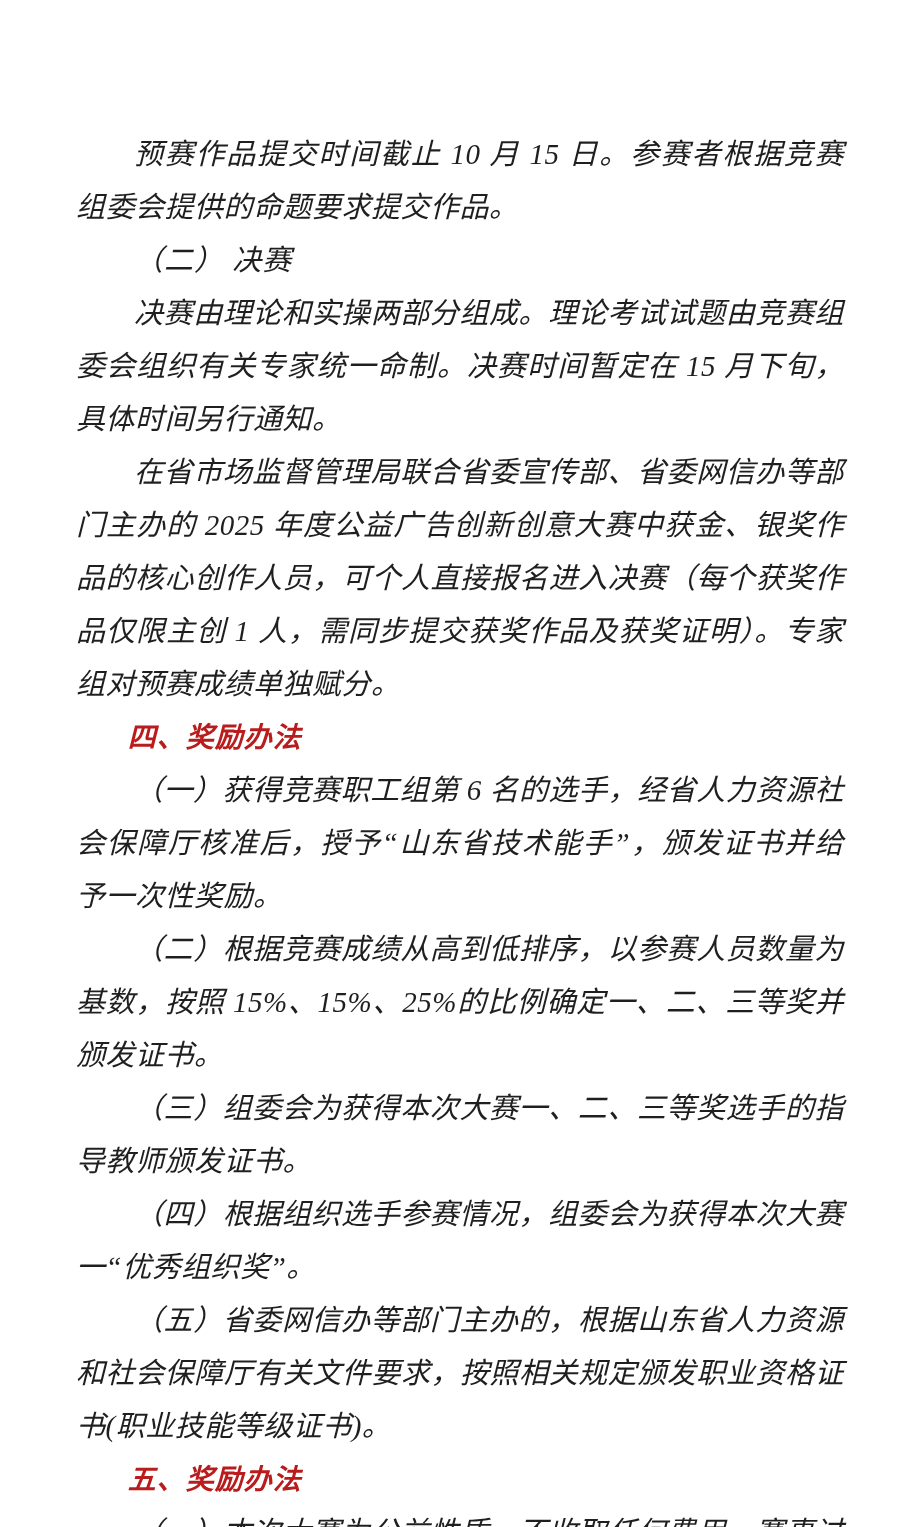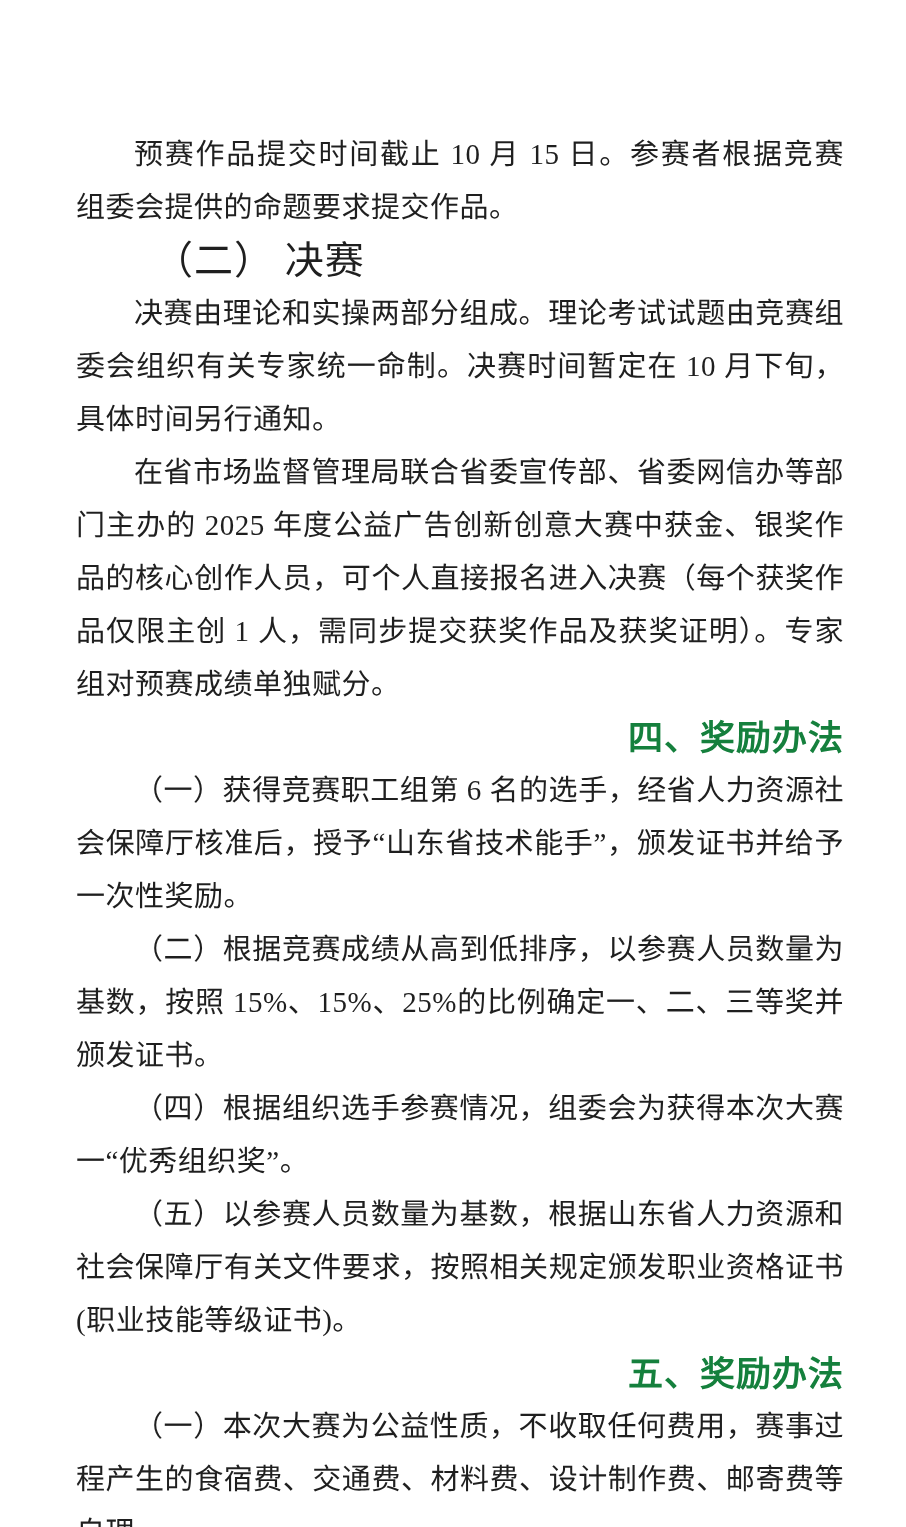--- a/index.html
+++ b/index.html
@@ -10,77 +10,78 @@
   .page {
     position: relative;
     width: 906px;
     height: 1527px;
     background: #ffffff;
     overflow: hidden;
     font-family: "Liberation Serif", "DejaVu Serif", serif;
     color: #1f1f1f;
     box-sizing: border-box;
     padding: 128px 62px 0 76px;
+    font-style: italic;
   }
   .doc-body {
     width: 768px;
   }
   .para {
     margin: 0;
     font-size: 29px;
     line-height: 53px;
     text-align: justify;
     text-indent: 2em;
     letter-spacing: 0.5px;
     word-break: break-all;
   }
   .heading-kai {
     margin: 0;
-    font-size: 39px;
+    font-size: 29px;
     line-height: 53px;
     text-indent: 2em;
     font-weight: 400;
     letter-spacing: 1px;
   }
   .heading-bold {
     margin: 0;
     font-family: "Liberation Sans", "DejaVu Sans", sans-serif;
-    font-size: 35px;
+    font-size: 28px;
     line-height: 53px;
     text-indent: 1.85em;
     font-weight: 700;
     letter-spacing: 1px;
-    color: #15803d;
-    text-align: right;
+    color: #b91c1c;
   }
 </style>
 </head>
 <body>
 
 <div class="page">
   <div class="doc-body">
 
     <p class="para">预赛作品提交时间截止 10 月 15 日。参赛者根据竞赛组委会提供的命题要求提交作品。</p>
 
     <p class="heading-kai">（二） 决赛</p>
 
-    <p class="para">决赛由理论和实操两部分组成。理论考试试题由竞赛组委会组织有关专家统一命制。决赛时间暂定在 10 月下旬，具体时间另行通知。</p>
+    <p class="para">决赛由理论和实操两部分组成。理论考试试题由竞赛组委会组织有关专家统一命制。决赛时间暂定在 15 月下旬，具体时间另行通知。</p>
 
     <p class="para">在省市场监督管理局联合省委宣传部、省委网信办等部门主办的 2025 年度公益广告创新创意大赛中获金、银奖作品的核心创作人员，可个人直接报名进入决赛（每个获奖作品仅限主创 1 人，需同步提交获奖作品及获奖证明）。专家组对预赛成绩单独赋分。</p>
 
     <p class="heading-bold">四、奖励办法</p>
 
     <p class="para">（一）获得竞赛职工组第 6 名的选手，经省人力资源社会保障厅核准后，授予“山东省技术能手”，颁发证书并给予一次性奖励。</p>
 
     <p class="para">（二）根据竞赛成绩从高到低排序，以参赛人员数量为基数，按照 15%、15%、25%的比例确定一、二、三等奖并颁发证书。</p>
 
+    <p class="para">（三）组委会为获得本次大赛一、二、三等奖选手的指导教师颁发证书。</p>
 
     <p class="para">（四）根据组织选手参赛情况，组委会为获得本次大赛一“优秀组织奖”。</p>
 
-    <p class="para">（五）以参赛人员数量为基数，根据山东省人力资源和社会保障厅有关文件要求，按照相关规定颁发职业资格证书(职业技能等级证书)。</p>
+    <p class="para">（五）省委网信办等部门主办的，根据山东省人力资源和社会保障厅有关文件要求，按照相关规定颁发职业资格证书(职业技能等级证书)。</p>
 
     <p class="heading-bold">五、奖励办法</p>
 
     <p class="para">（一）本次大赛为公益性质，不收取任何费用，赛事过程产生的食宿费、交通费、材料费、设计制作费、邮寄费等自理。</p>
 
   </div>
 
 </div>
 
 </body></html>

